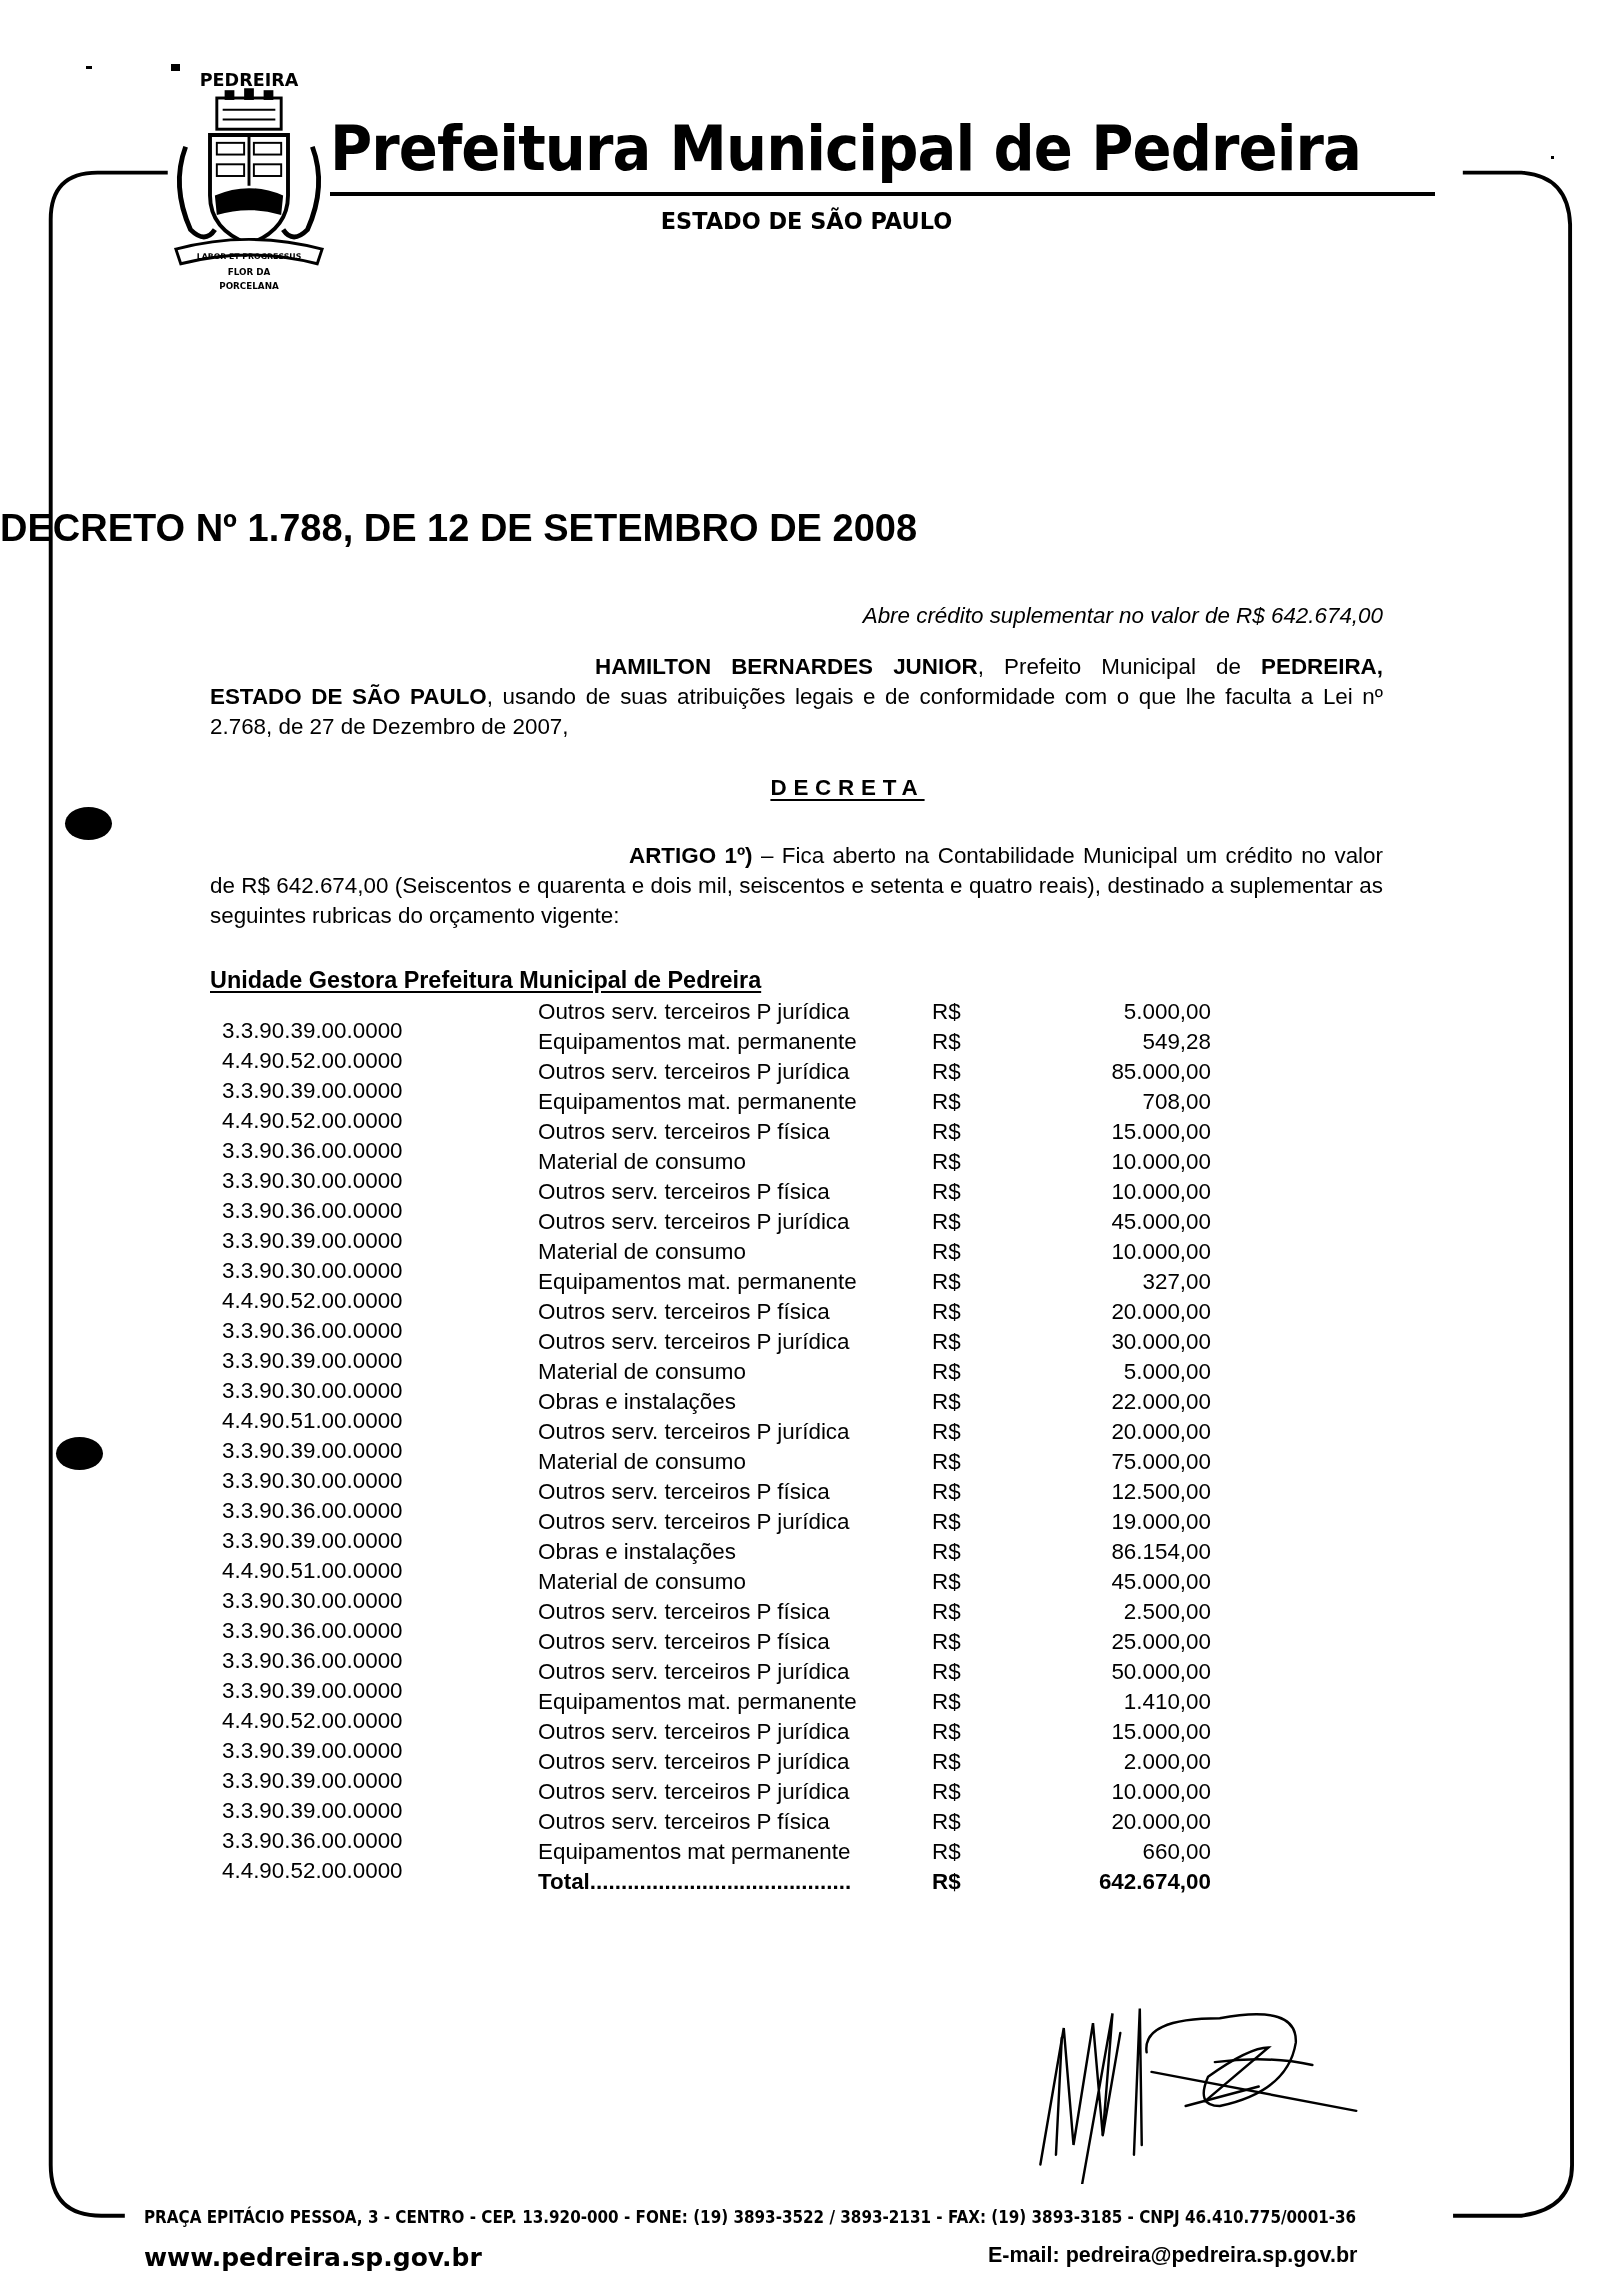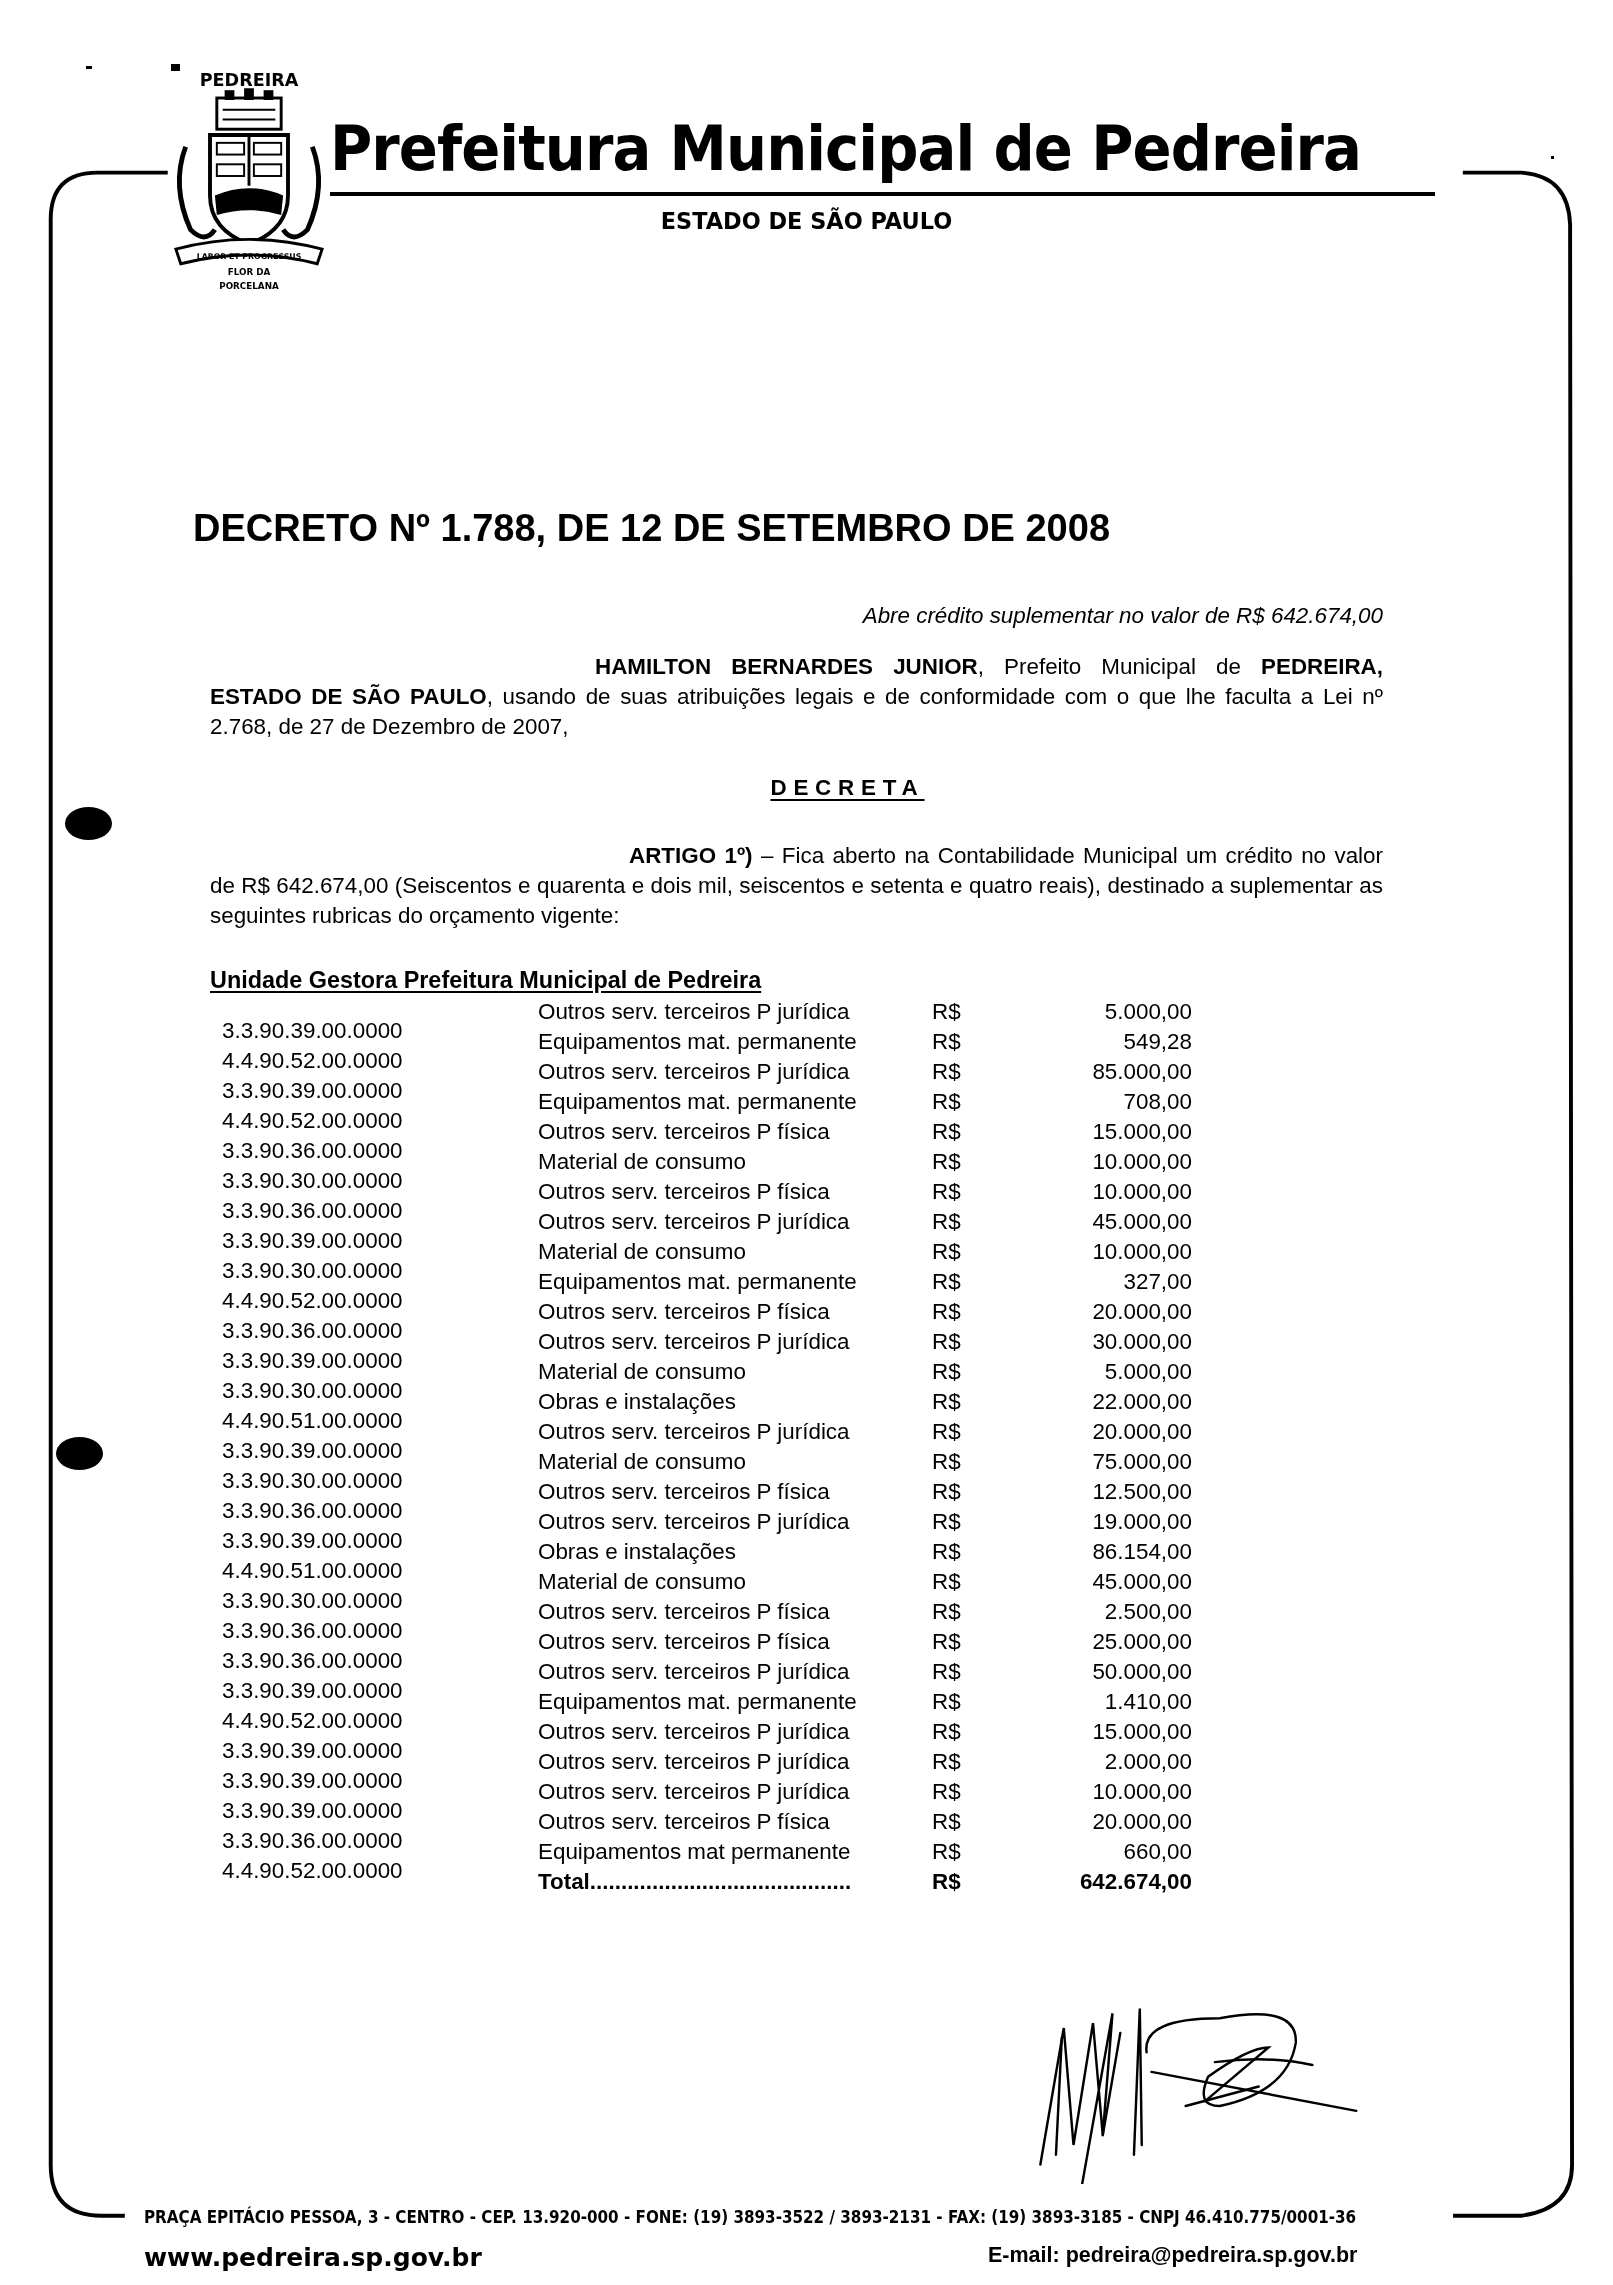--- a/index.html
+++ b/index.html
@@ -3,31 +3,31 @@
 <meta charset="utf-8">
 <style>
   html, body { margin: 0; padding: 0; background: #ffffff; }
   body { width: 1613px; height: 2285px; position: relative; overflow: hidden; color: #000; font-family: "Liberation Sans", sans-serif; }
   .frame { position: absolute; left: 0; top: 0; }
   .punch { position: absolute; width: 47px; height: 33px; background: #000; border-radius: 50%; }
   .crest { position: absolute; left: 166px; top: 59px; width: 166px; height: 234px; }
   .header-title { position: absolute; left: 330px; top: 115px; width: 1105px; font-family: "DejaVu Sans", sans-serif; font-weight: bold; font-size: 62px; letter-spacing: -1px; transform: scaleX(0.93); transform-origin: left top; white-space: nowrap; line-height: 68px; }
   .header-rule { position: absolute; left: 330px; top: 192px; width: 1105px; height: 3.9px; background: #000; }
   .header-sub { position: absolute; left: 0; width: 1613px; top: 208px; text-align: center; font-family: "DejaVu Sans", sans-serif; font-weight: bold; font-size: 22.4px; }
-  .decree-title { position: absolute; left: 0; width: 1303px; top: 507px; text-align: center; font-weight: bold; font-size: 38px; }
+  .decree-title { position: absolute; left: 0; width: 1303px; top: 507px; text-align: left; font-weight: bold; font-size: 38px; }
   .ementa { position: absolute; right: 230px; top: 593px; font-style: italic; font-size: 22.4px; margin-top: 10px; }
   .para { position: absolute; left: 210px; width: 1173px; font-size: 22.4px; line-height: 30px; text-align: justify; }
   .decreta { position: absolute; left: 0; width: 1613px; top: 775px; text-align: center; font-weight: bold; font-size: 22.4px; letter-spacing: 6.8px; text-decoration: underline; text-underline-offset: 3.9px; padding-left: 41px; }
   .unit-title { position: absolute; left: 210px; top: 967px; font-weight: bold; font-size: 23.4px; text-decoration: underline; text-underline-offset: 2.9px; }
   .tbl { position: absolute; left: 210px; top: 997px; width: 1005px; }
   .row { position: relative; height: 30px; font-size: 22.4px; line-height: 30px; white-space: nowrap; }
   .c-code { position: absolute; left: 12px; margin-top: 19px; }
   .c-desc { position: absolute; left: 319px; margin-left: 9px; }
   .c-cur { position: absolute; left: 722px; }
-  .c-amt { position: absolute; right: 23px; text-align: left; }
+  .c-amt { position: absolute; right: 4px; text-align: left; }
   .total .c-desc, .total .c-cur, .total .c-amt { font-weight: bold; }
   .signature { position: absolute; left: 1005px; top: 1950px; width: 410px; height: 234px; }
   .footer-addr { position: absolute; left: 144px; top: 2206px; font-family: "DejaVu Sans", sans-serif; font-weight: bold; font-size: 18.5px; transform: scaleX(0.82); transform-origin: left top; white-space: nowrap; }
   .footer-web { position: absolute; left: 144px; top: 2243px; font-family: "DejaVu Sans", sans-serif; font-weight: bold; font-size: 25px; }
   .footer-mail { position: absolute; left: 988px; top: 2243px; font-family: Liberation Sans, sans-serif; font-weight: bold; font-size: 21.5px; }
   .speck { position: absolute; background: #000; }
 </style>
 </head>
 <body>
 

